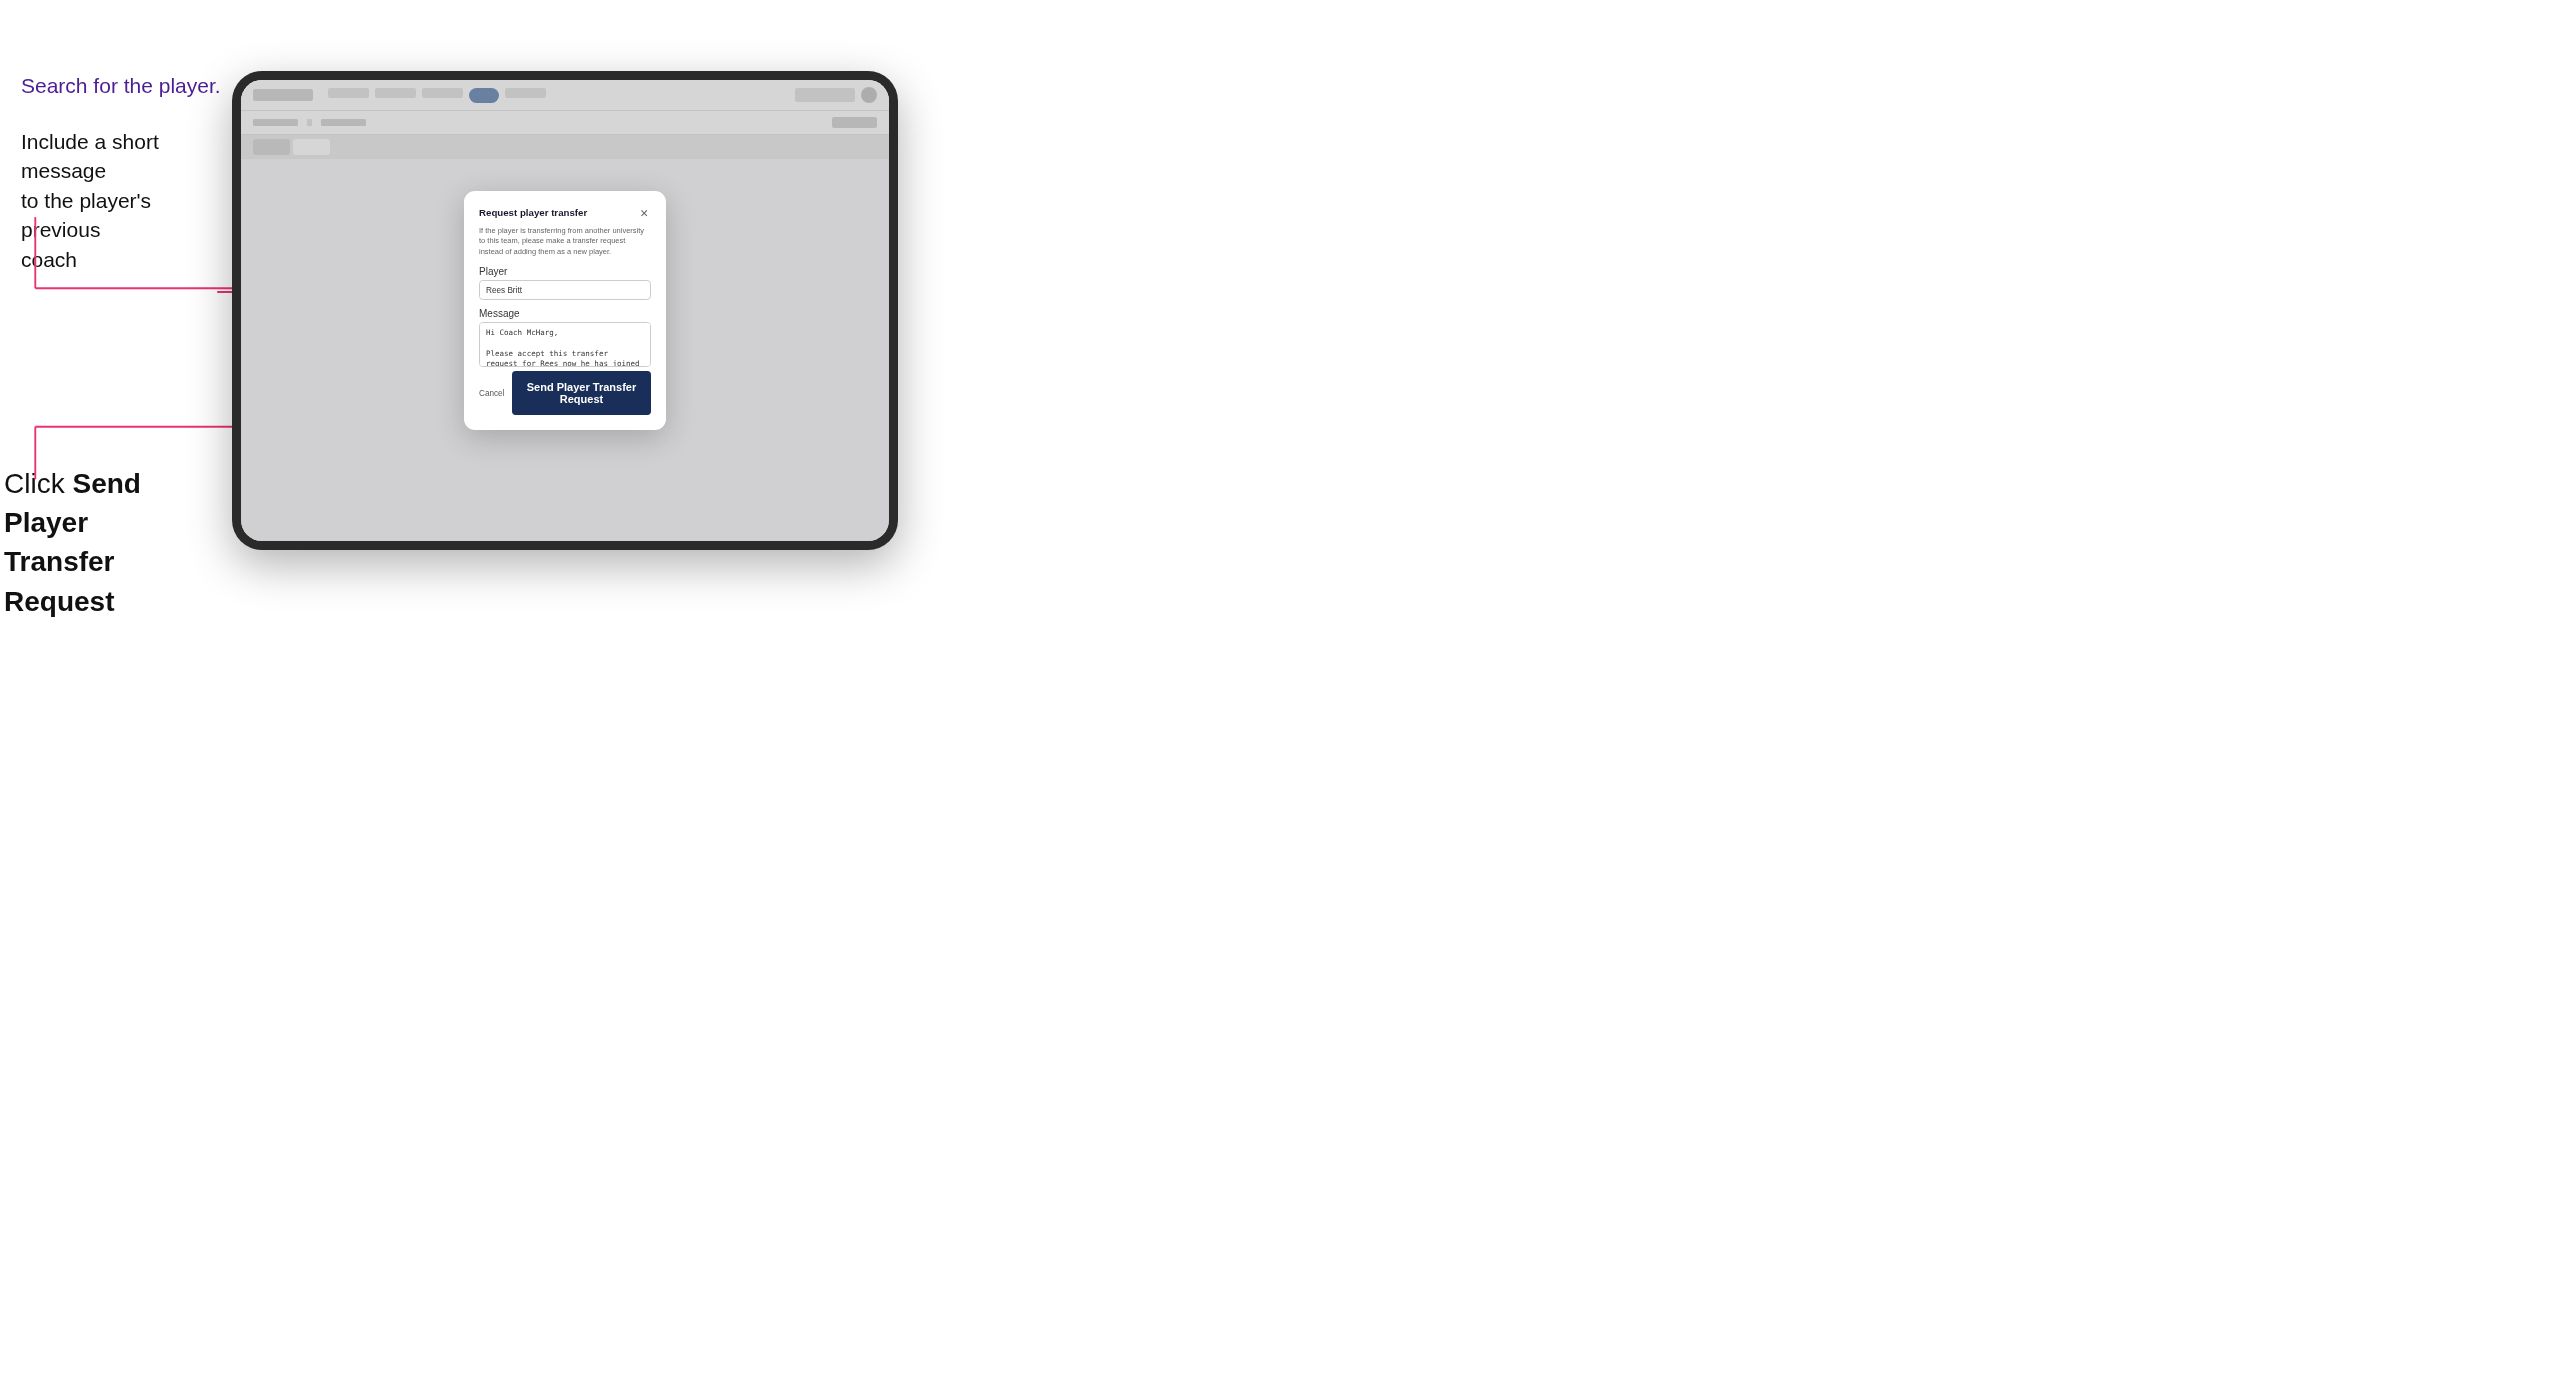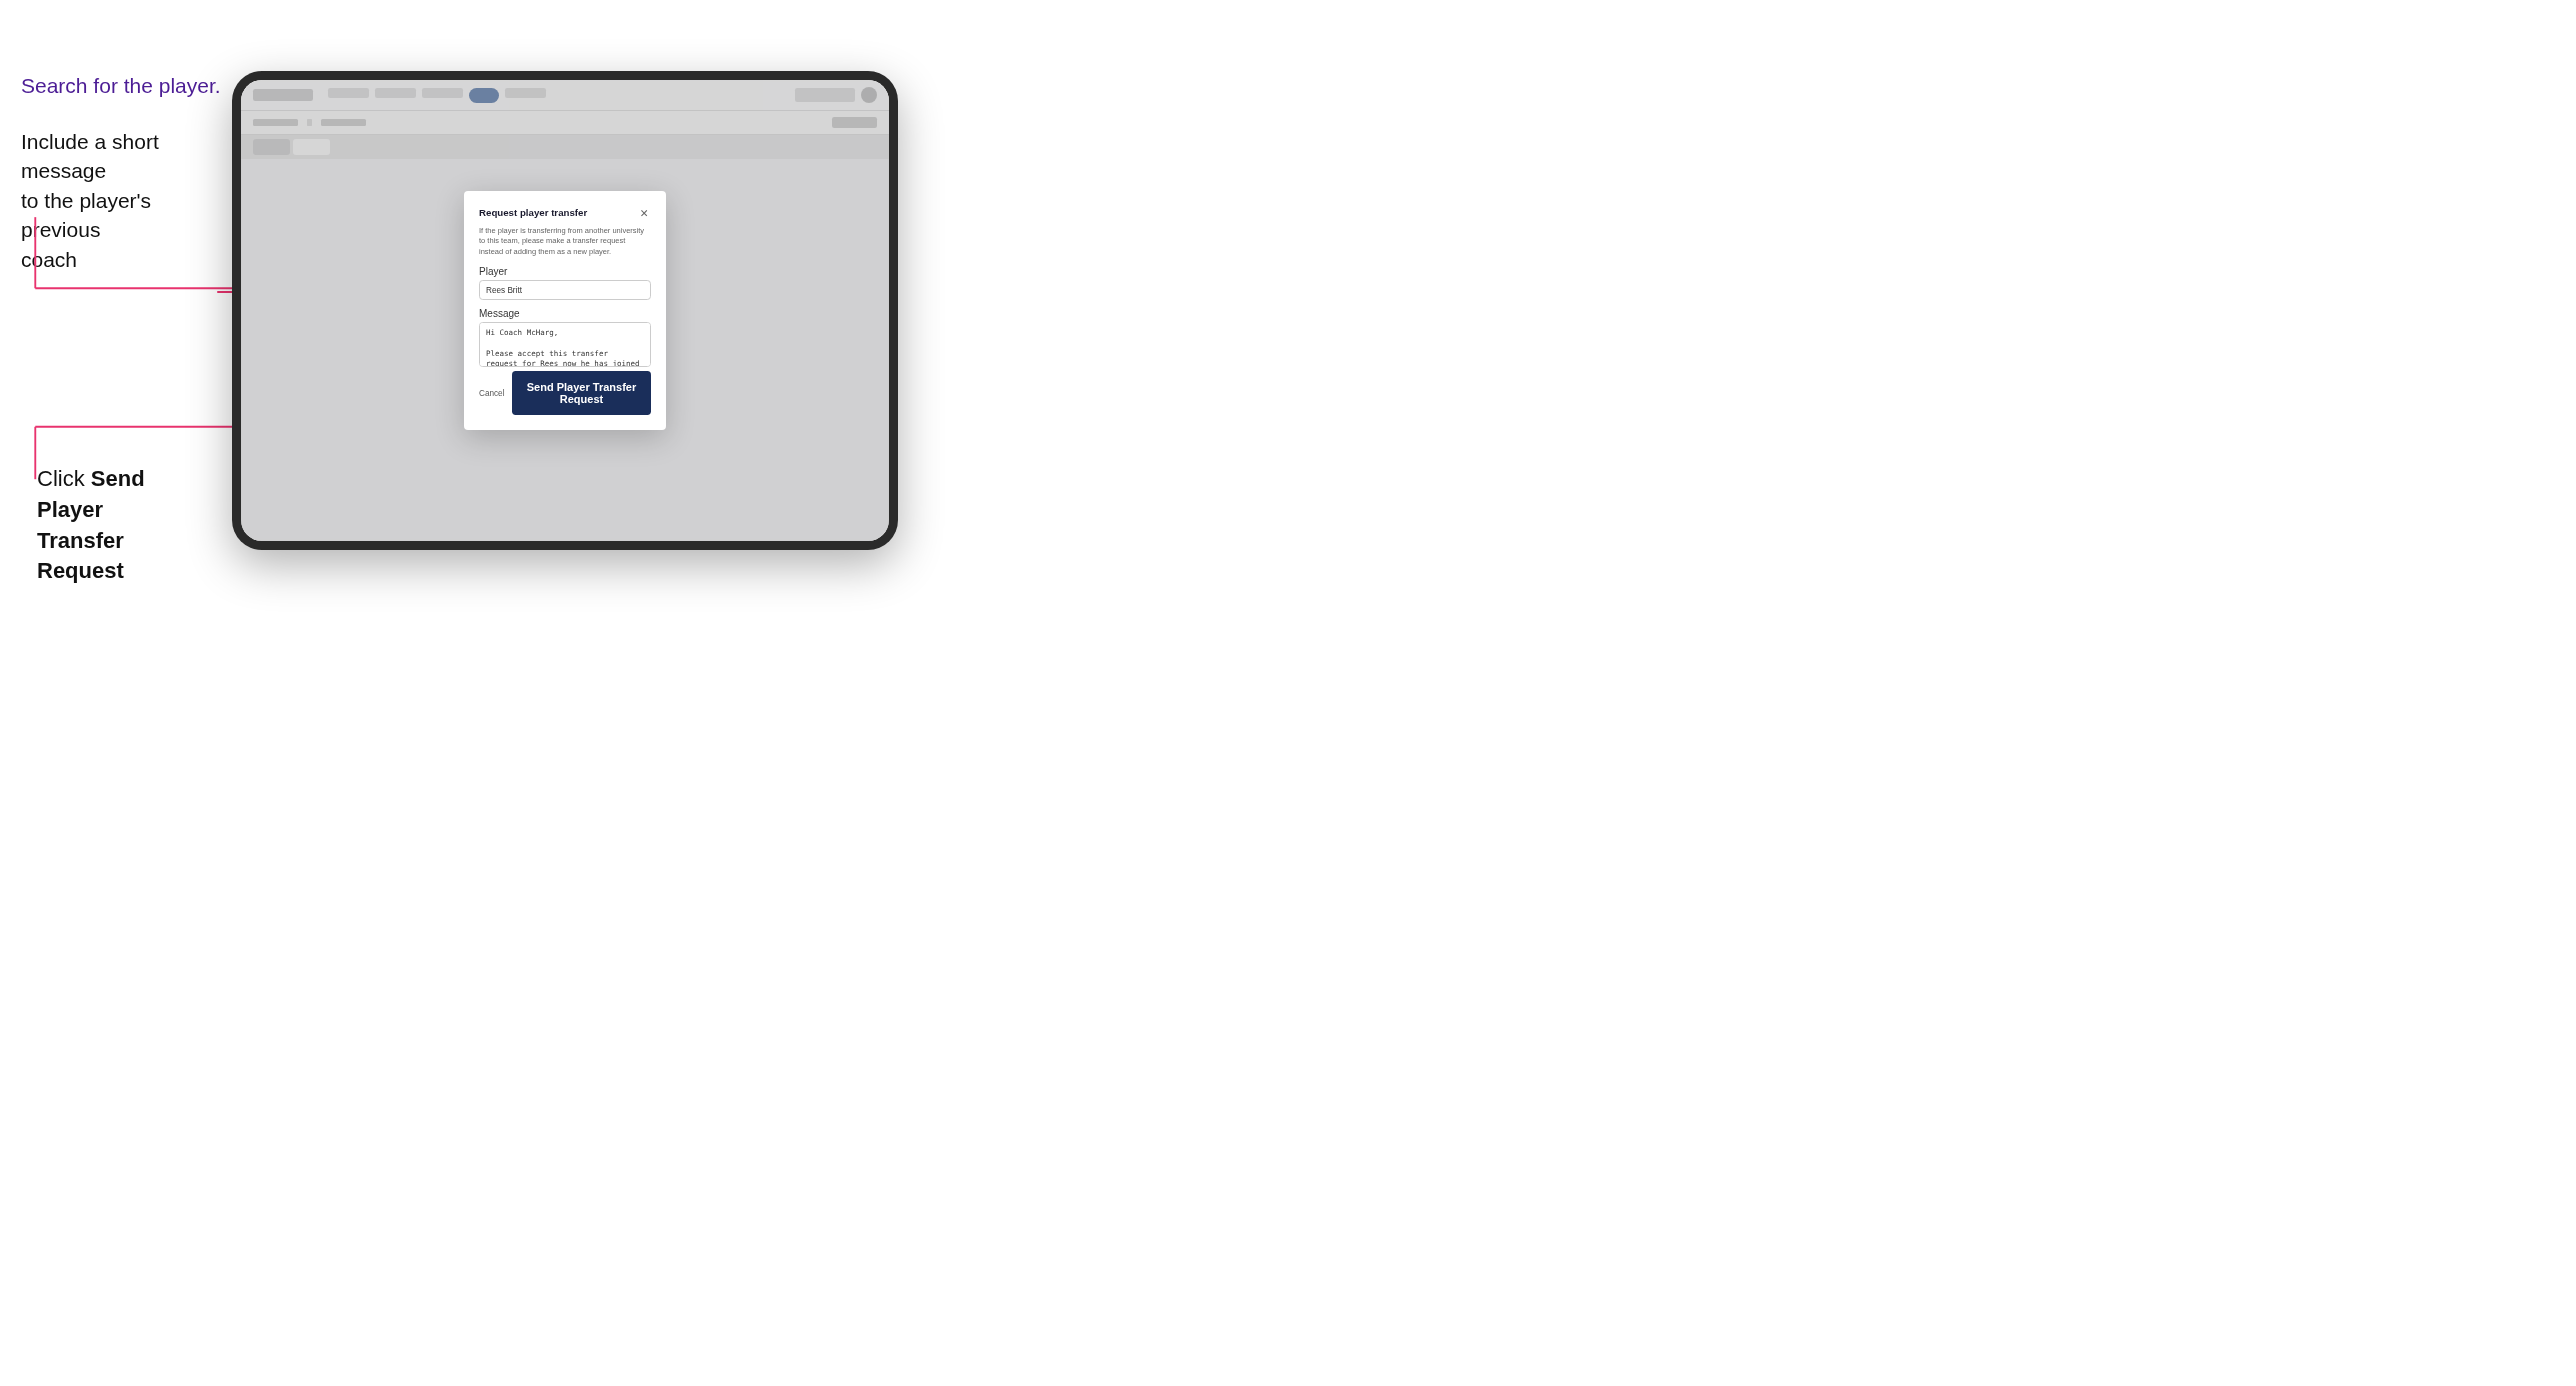--- a/index.html
+++ b/index.html
@@ -28,22 +28,22 @@
       left: 21px;
       font-size: 21px;
       color: #111;
       line-height: 1.4;
       width: 195px;
     }
 
     .annotation-click {
       position: absolute;
       top: 464px;
-      left: 37px;
-      font-size: 22px;
+      left: 4px;
+      font-size: 28px;
       color: #111;
       line-height: 1.4;
       width: 172px;
     }
     .annotation-click strong {
       font-weight: 800;
     }
 
     
     .arrow-svg {
@@ -273,21 +273,21 @@
       top: 0; left: 0; right: 0; bottom: 0;
       background: rgba(0,0,0,0.15);
       display: flex;
       align-items: center;
       justify-content: center;
       z-index: 10;
     }
 
     .modal {
       background: #fff;
-      border-radius: 4px;
+      border-radius: 11px;
       box-shadow: 0 7.5px 30px rgba(0,0,0,0.2);
       width: 202px;
       padding: 15px;
       position: relative;
     }
 
     .modal-header {
       display: flex;
       justify-content: space-between;
       align-items: center;

